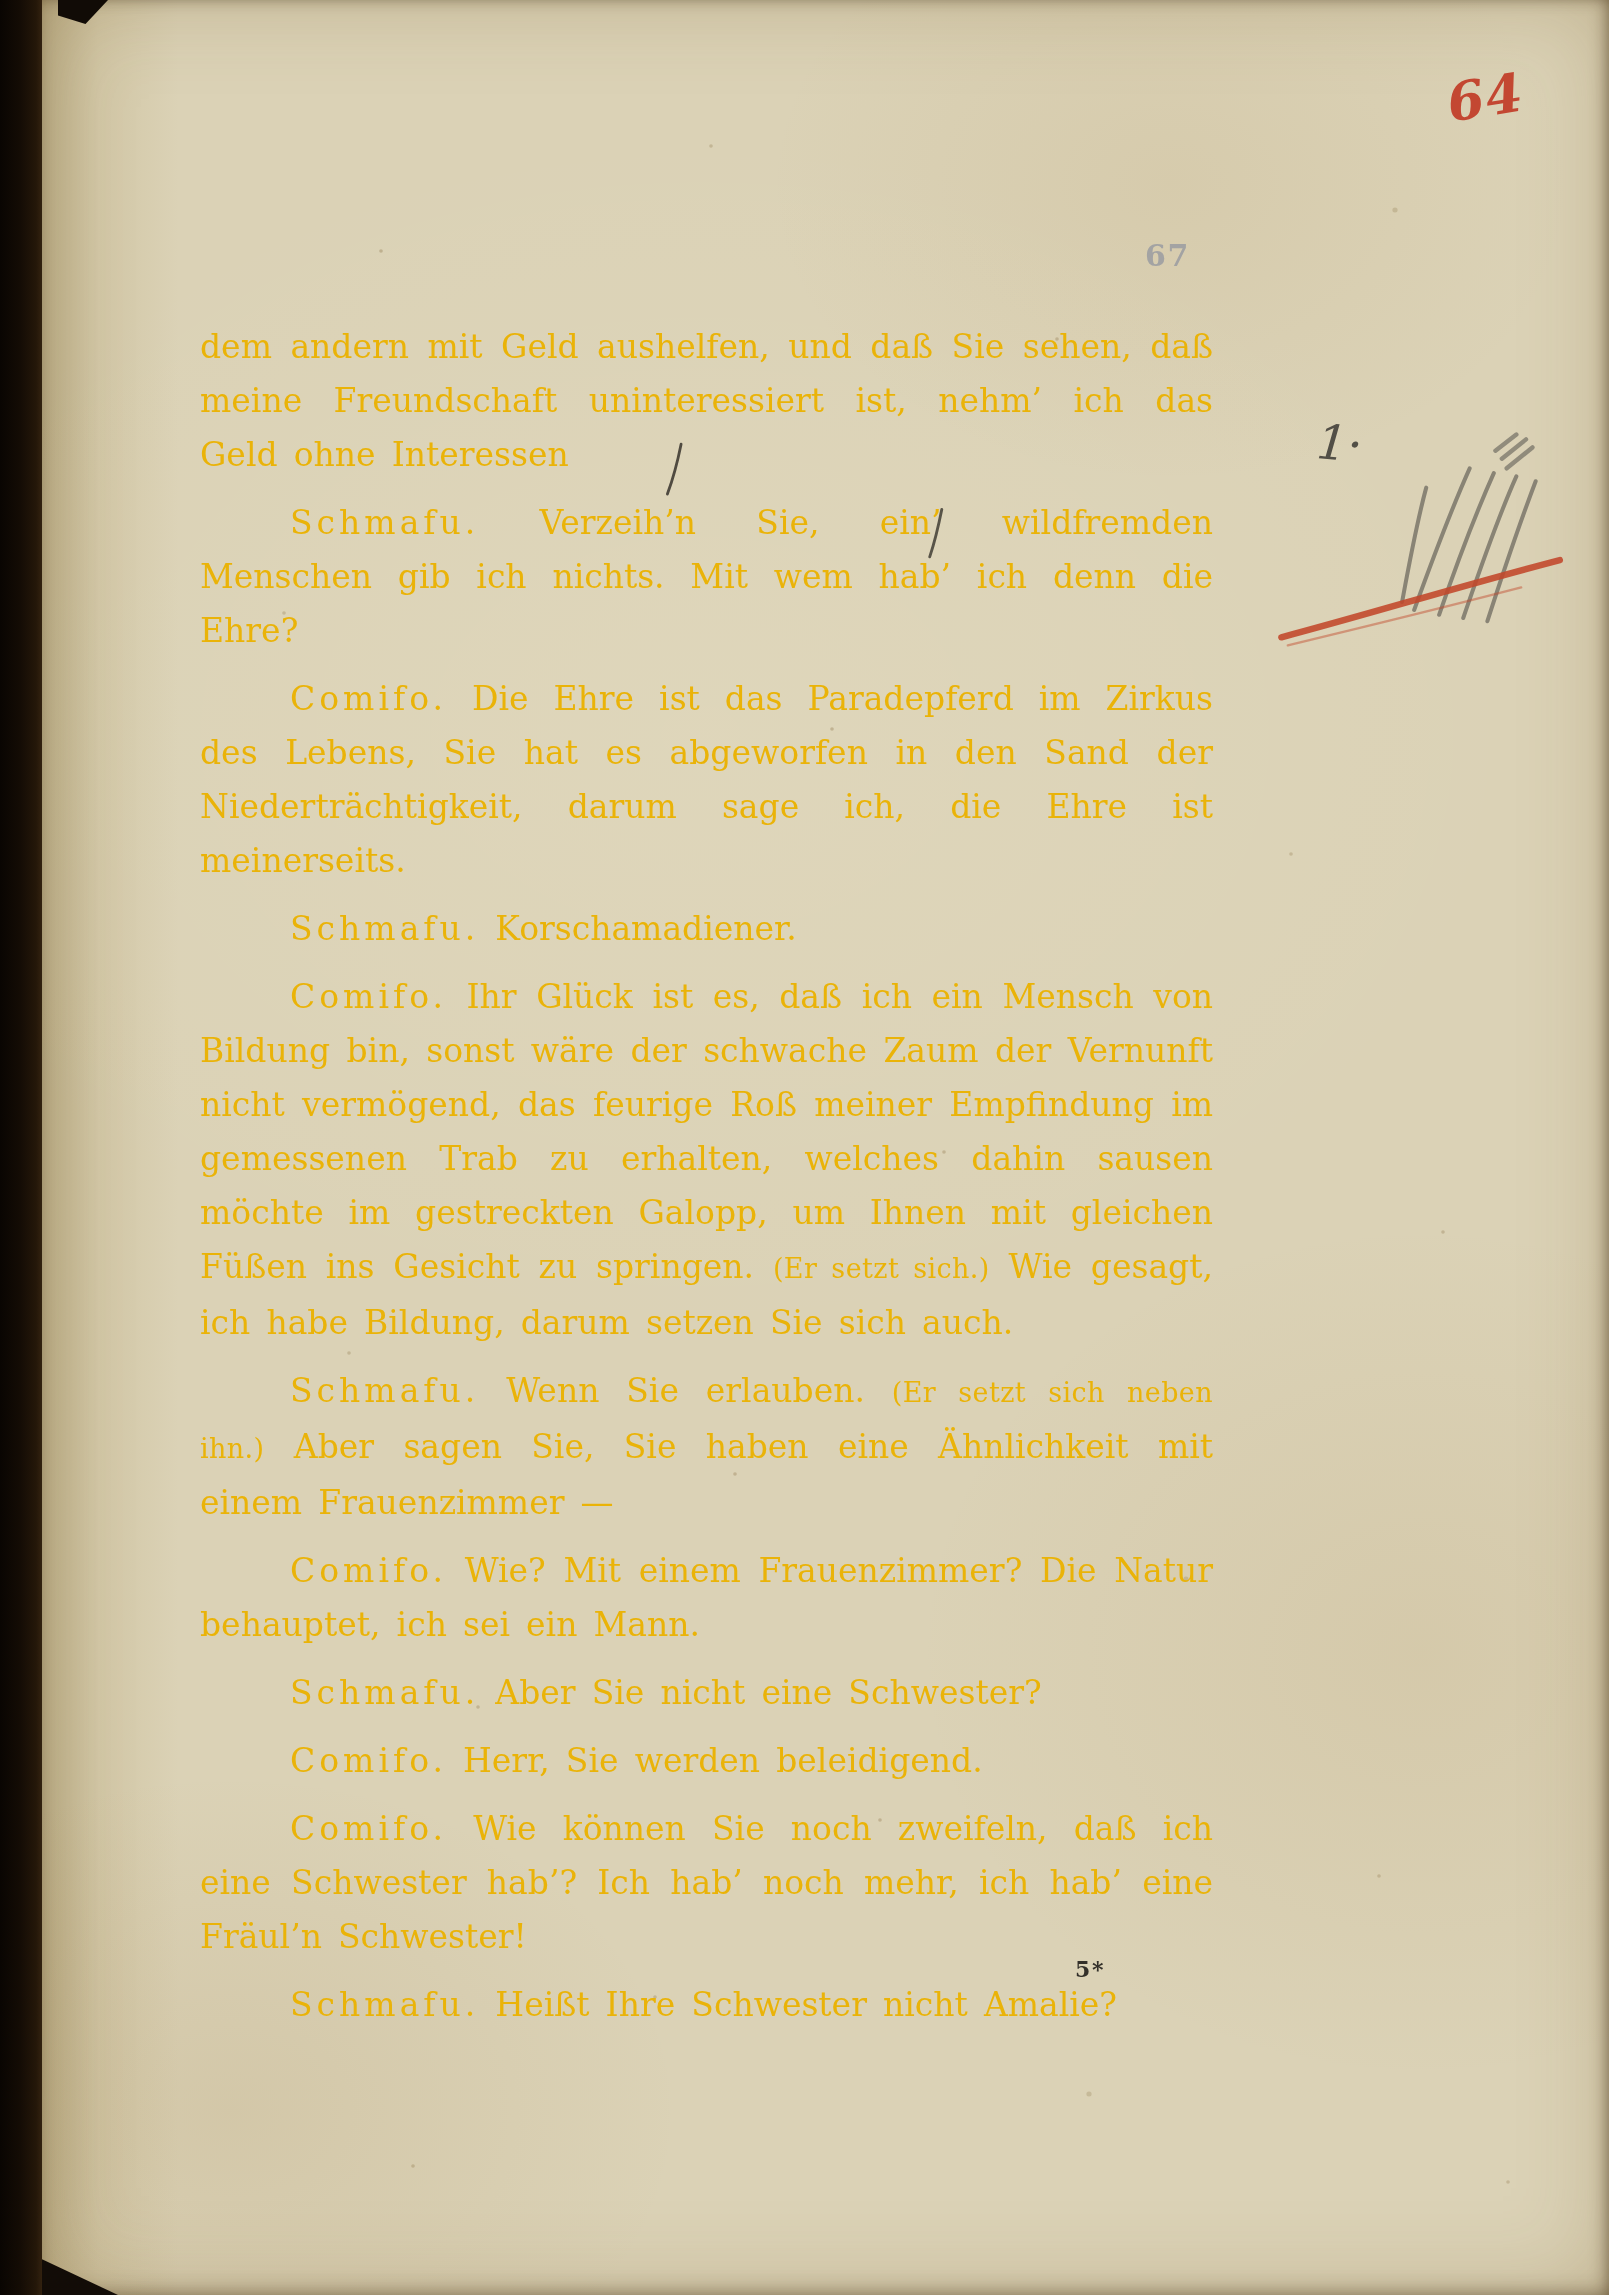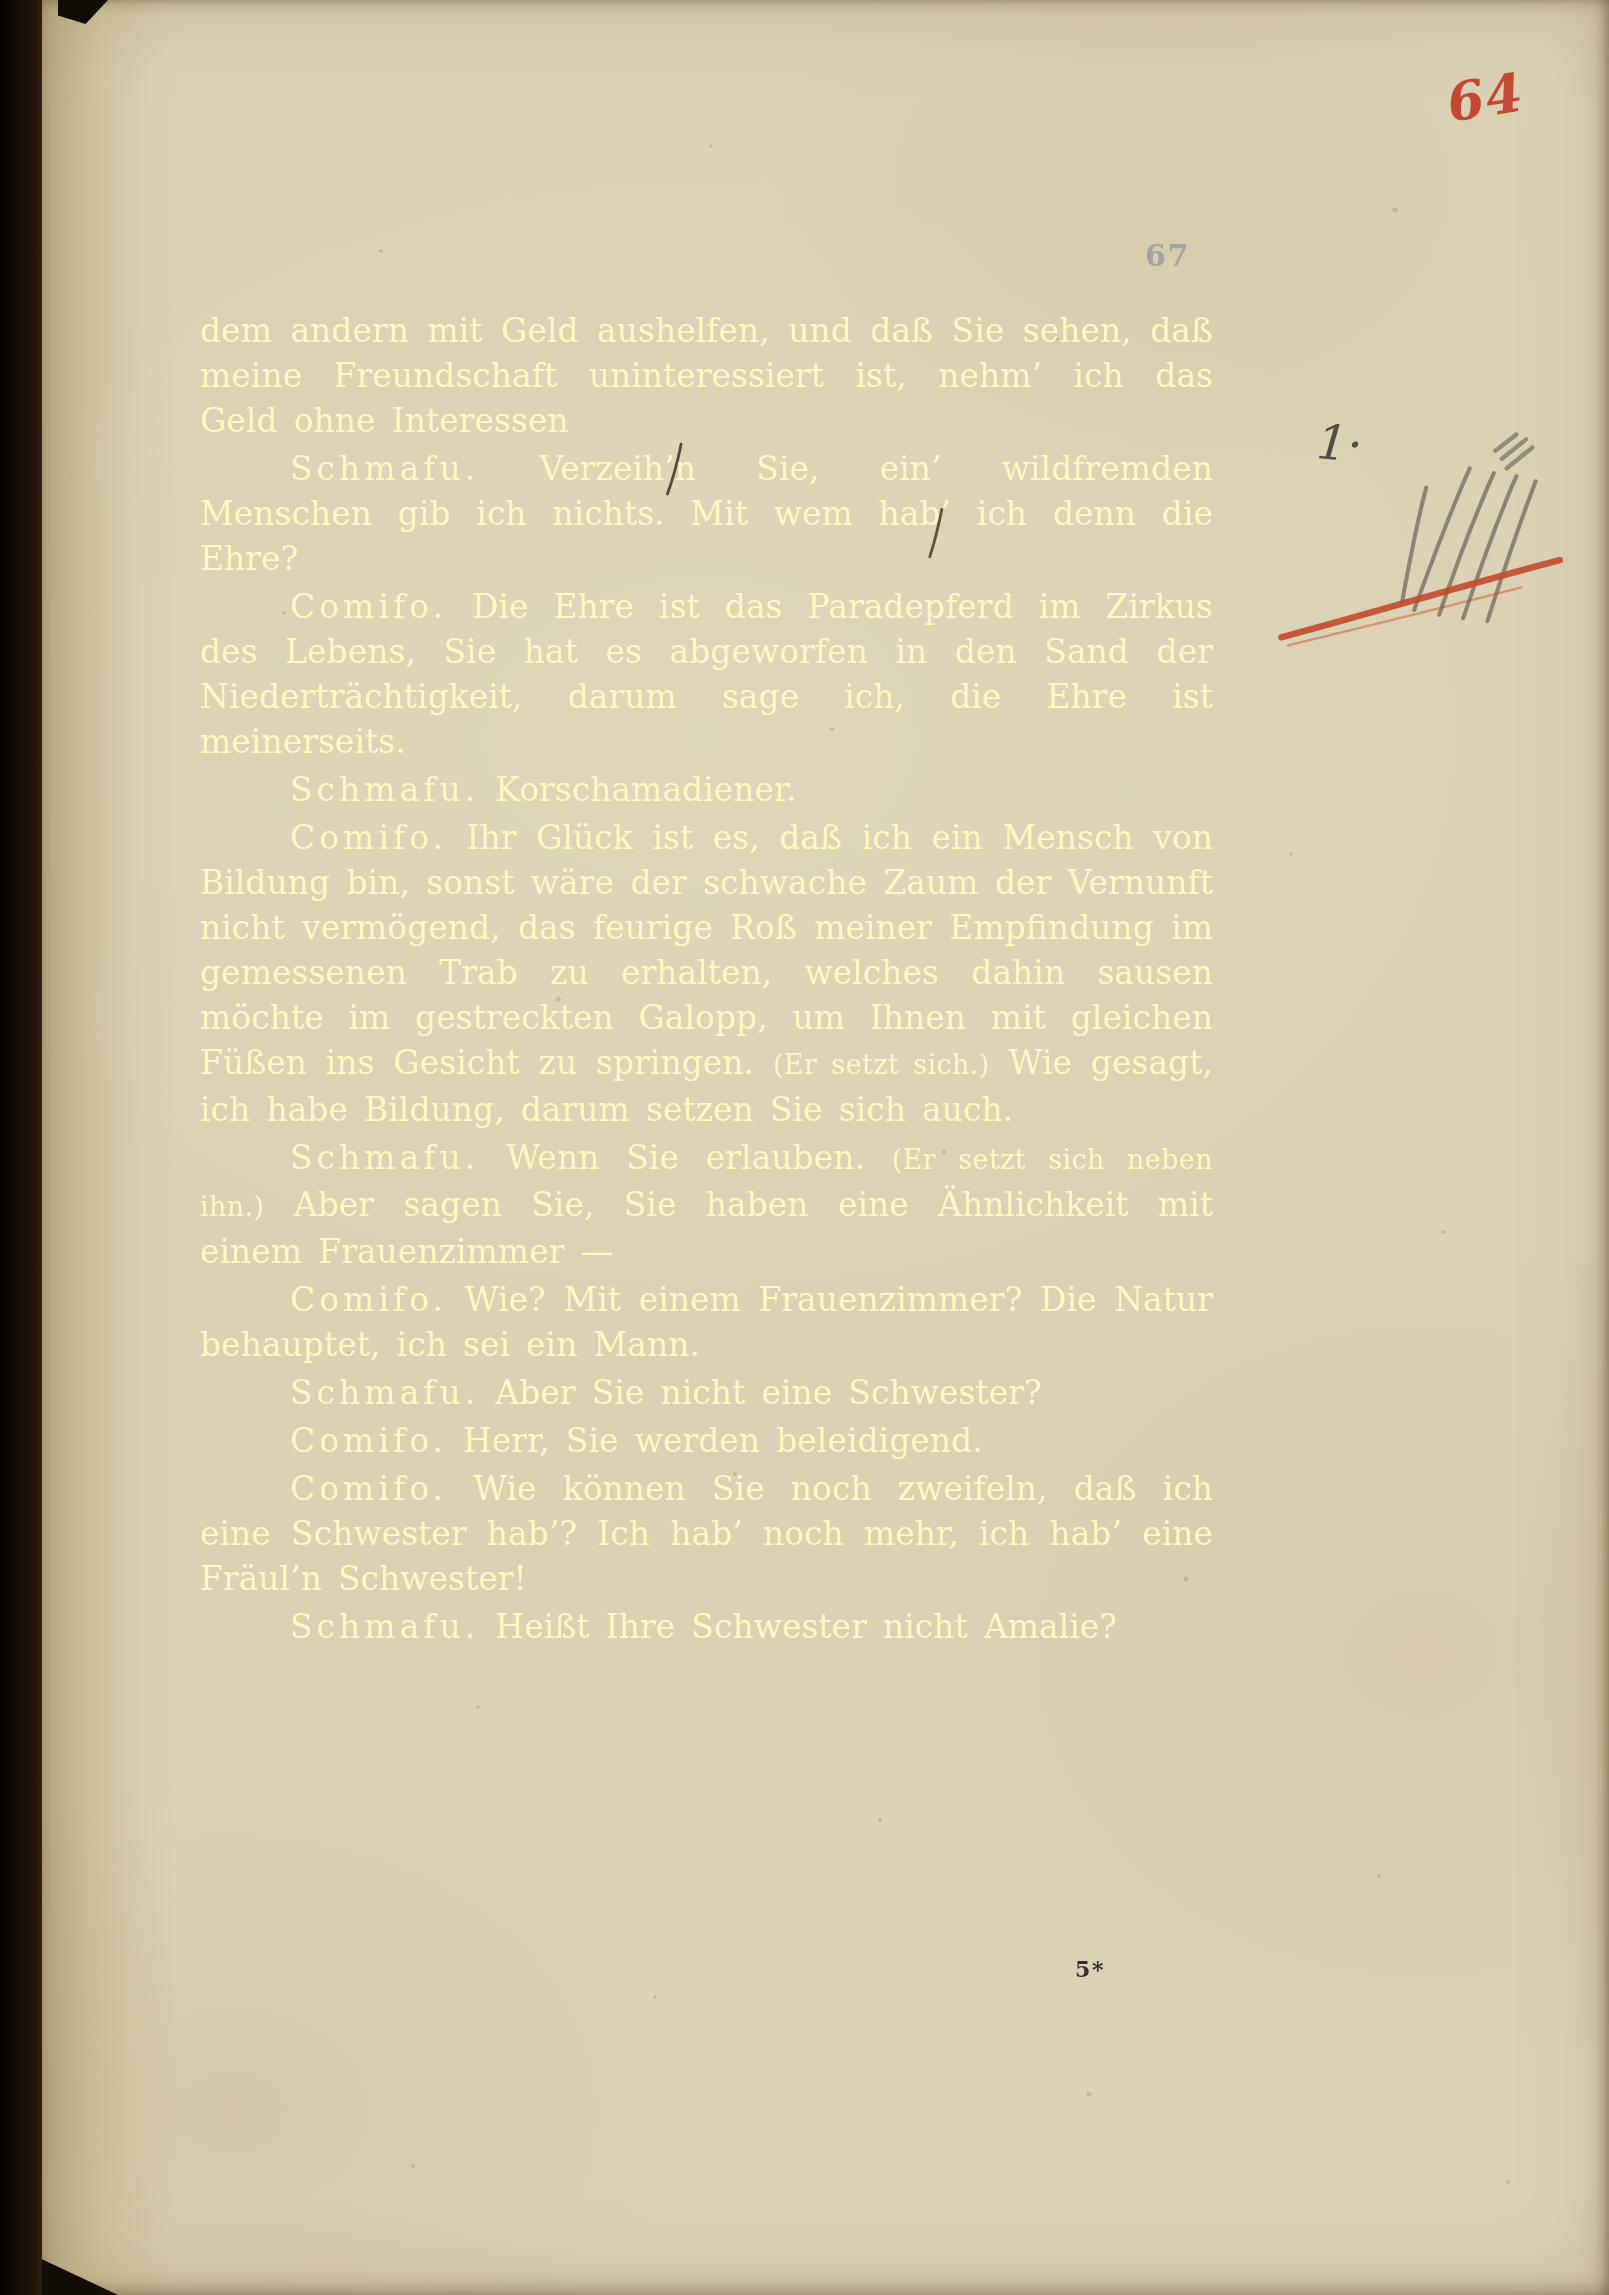--- a/index.html
+++ b/index.html
@@ -48,26 +48,26 @@
   }
   .corner-bl{
     position:absolute;left:42px;bottom:0;width:76px;height:42px;background:#120c07;
     clip-path:polygon(0 100%,0 15%,100% 100%);
   }
   .pagenum{
     position:absolute;left:1145px;top:238px;
     font-size:30px;letter-spacing:1.6px;color:#a3a3a3;font-weight:bold;
   }
   .textblock{
-    position:absolute;left:200px;top:308px;width:1013px;
-    color:#fef9c3;font-size:33px;line-height:45px;text-align:justify;
+    position:absolute;left:200px;top:320px;width:1013px;
+    color:#eab308;font-size:33px;line-height:54px;text-align:justify;
     word-spacing:5.6px;
   }
   .para{margin:0;}
-  .para + .para{margin-top:3px;}
+  .para + .para{margin-top:14px;}
   .para.indent{text-indent:90px;}
   .speaker{letter-spacing:4px;}
   .stage{font-size:27px;letter-spacing:0.4px;word-spacing:2.4px;}
   .hw-64{
     position:absolute;left:1447px;top:66px;
     color:#c23c27;font-size:53px;font-style:italic;font-weight:600;
     transform:rotate(-9deg);letter-spacing:1.6px;opacity:0.92;
   }
   .margin-one{
     position:absolute;left:1317px;top:415px;

